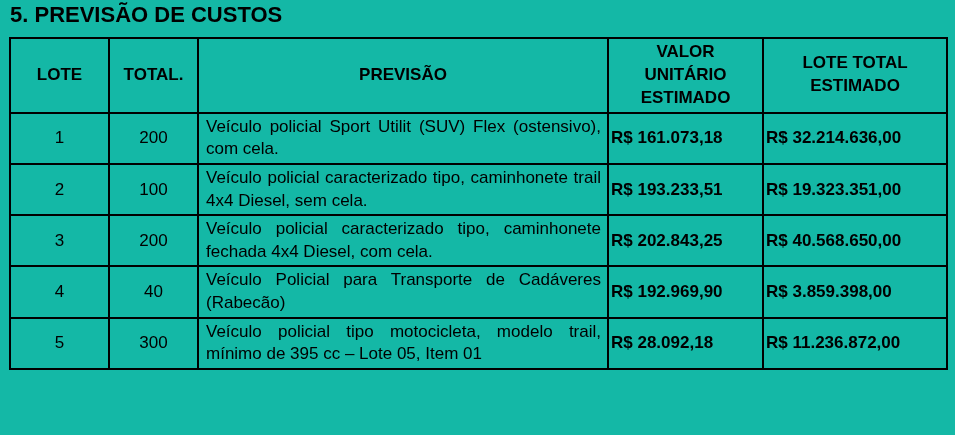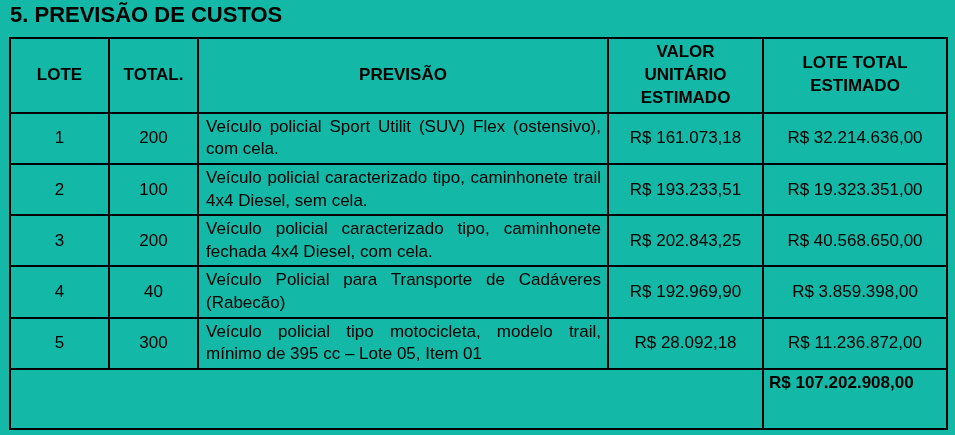--- a/index.html
+++ b/index.html
@@ -65,22 +65,22 @@
     text-align: center;
     padding: 2px;
   }
   td.cell-desc {
     text-align: justify;
     padding: 2px 6px 2px 7px;
     line-height: 1.33;
     border-radius: 12px;
   }
   td.cell-money {
-    text-align: center;
     padding: 2px;
+    font-weight: bold;
   }
   td.cell-empty {
     padding: 0;
   }
   td.cell-total {
     font-weight: bold;
     text-align: left;
     vertical-align: top;
     padding: 3px 4px 2px 5px;
     white-space: nowrap;
@@ -147,20 +147,16 @@
     </tr>
 
     <tr class="body-row">
       <td class="cell-center">5</td>
       <td class="cell-center">300</td>
       <td class="cell-desc">Veículo policial tipo motocicleta, modelo trail, mínimo de 395 cc – Lote 05, Item 01</td>
       <td class="cell-money">R$ 28.092,18</td>
       <td class="cell-money">R$ 11.236.872,00</td>
     </tr>
 
-    <tr class="total-row">
-      <td class="cell-empty" colspan="4"></td>
-      <td class="cell-total">R$ 107.202.908,00</td>
-    </tr>
   </tbody>
     </table>
 
 </div>
 
 </body></html>

